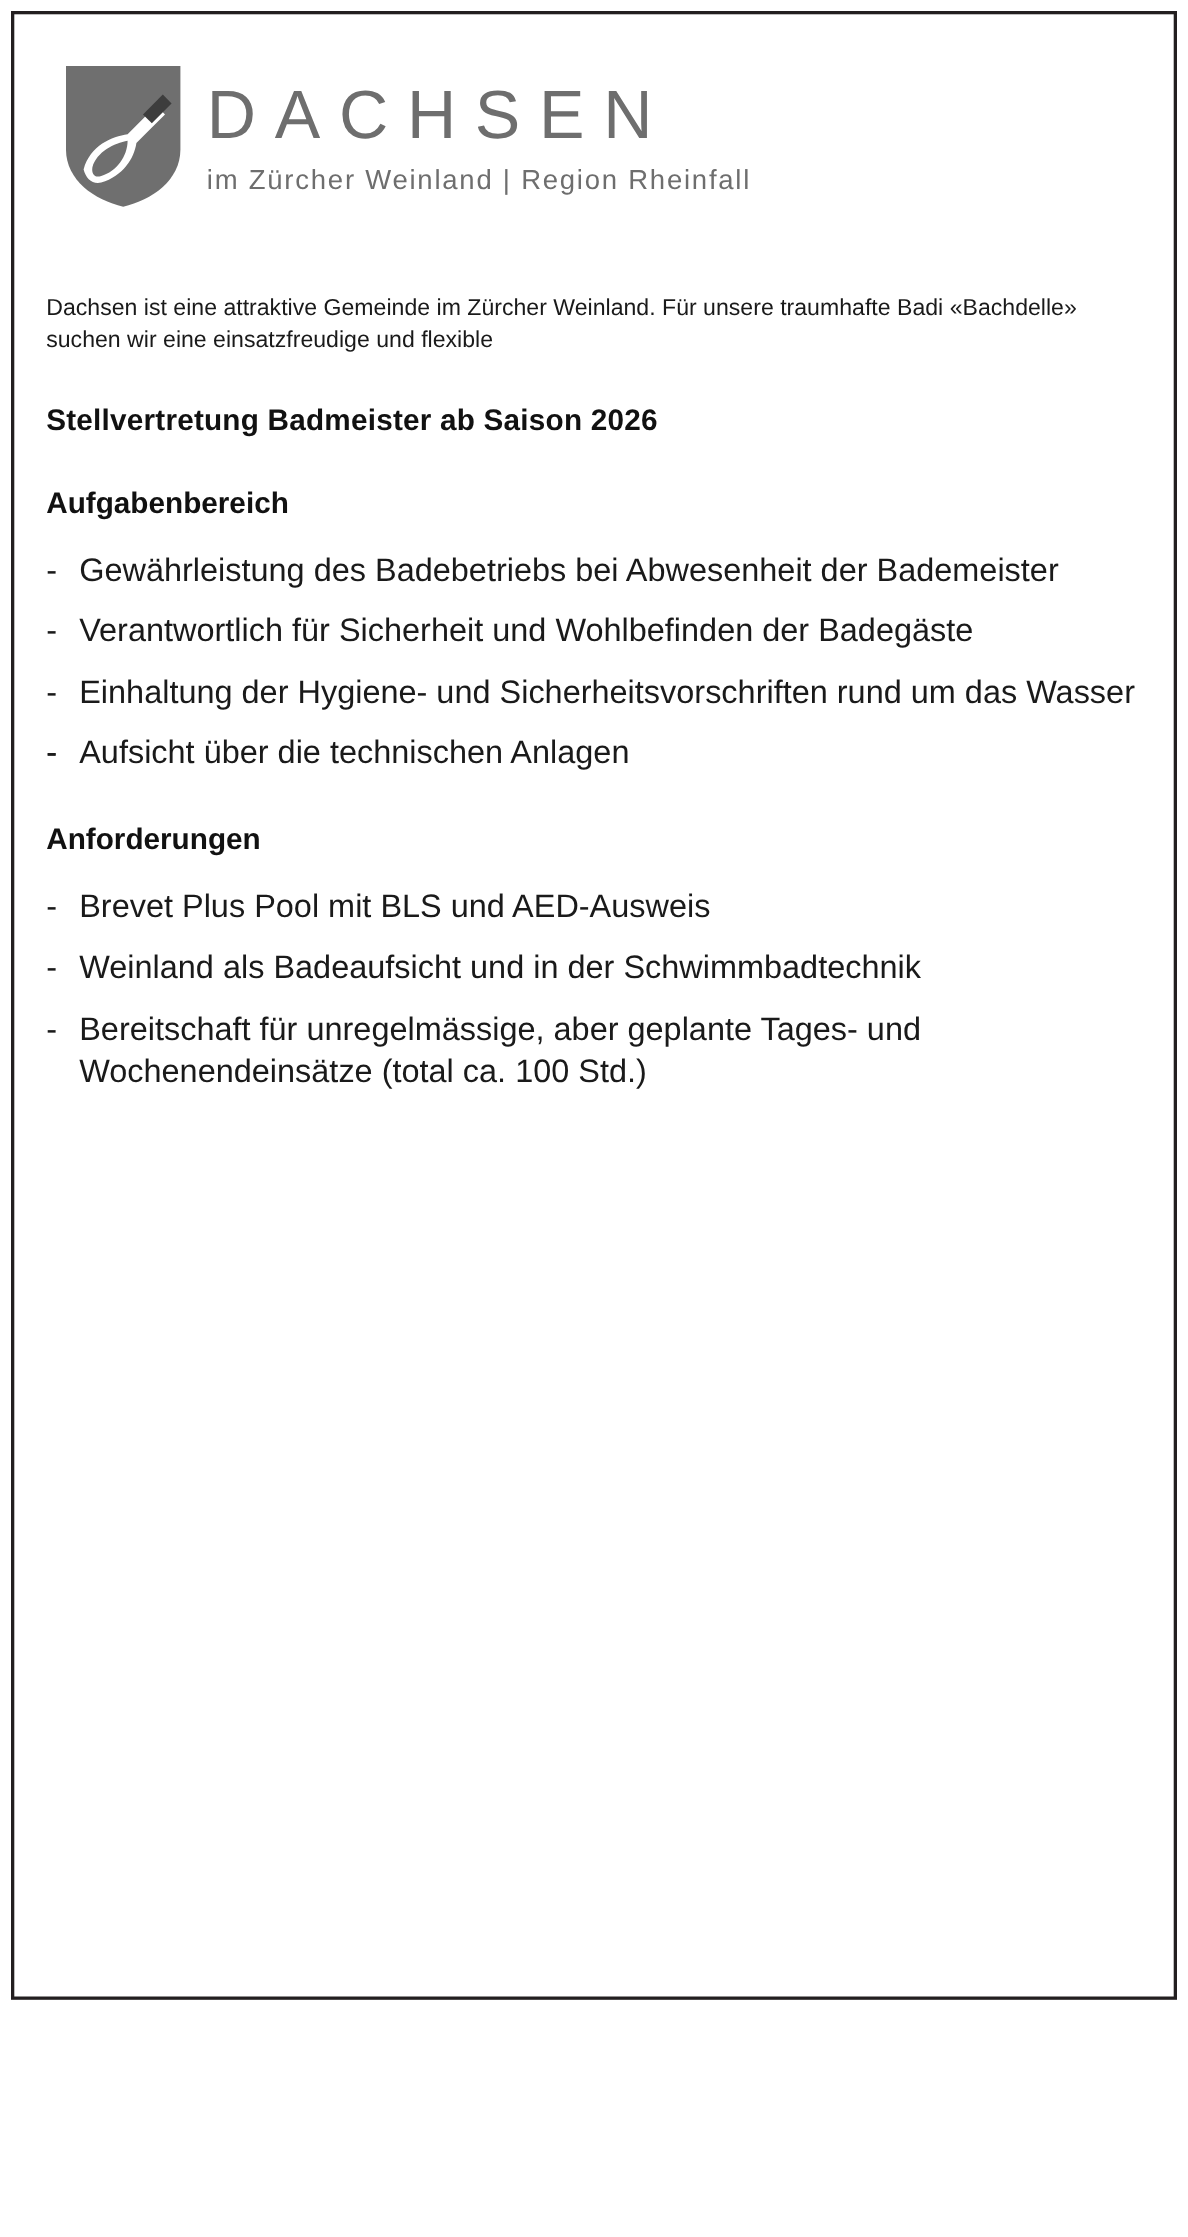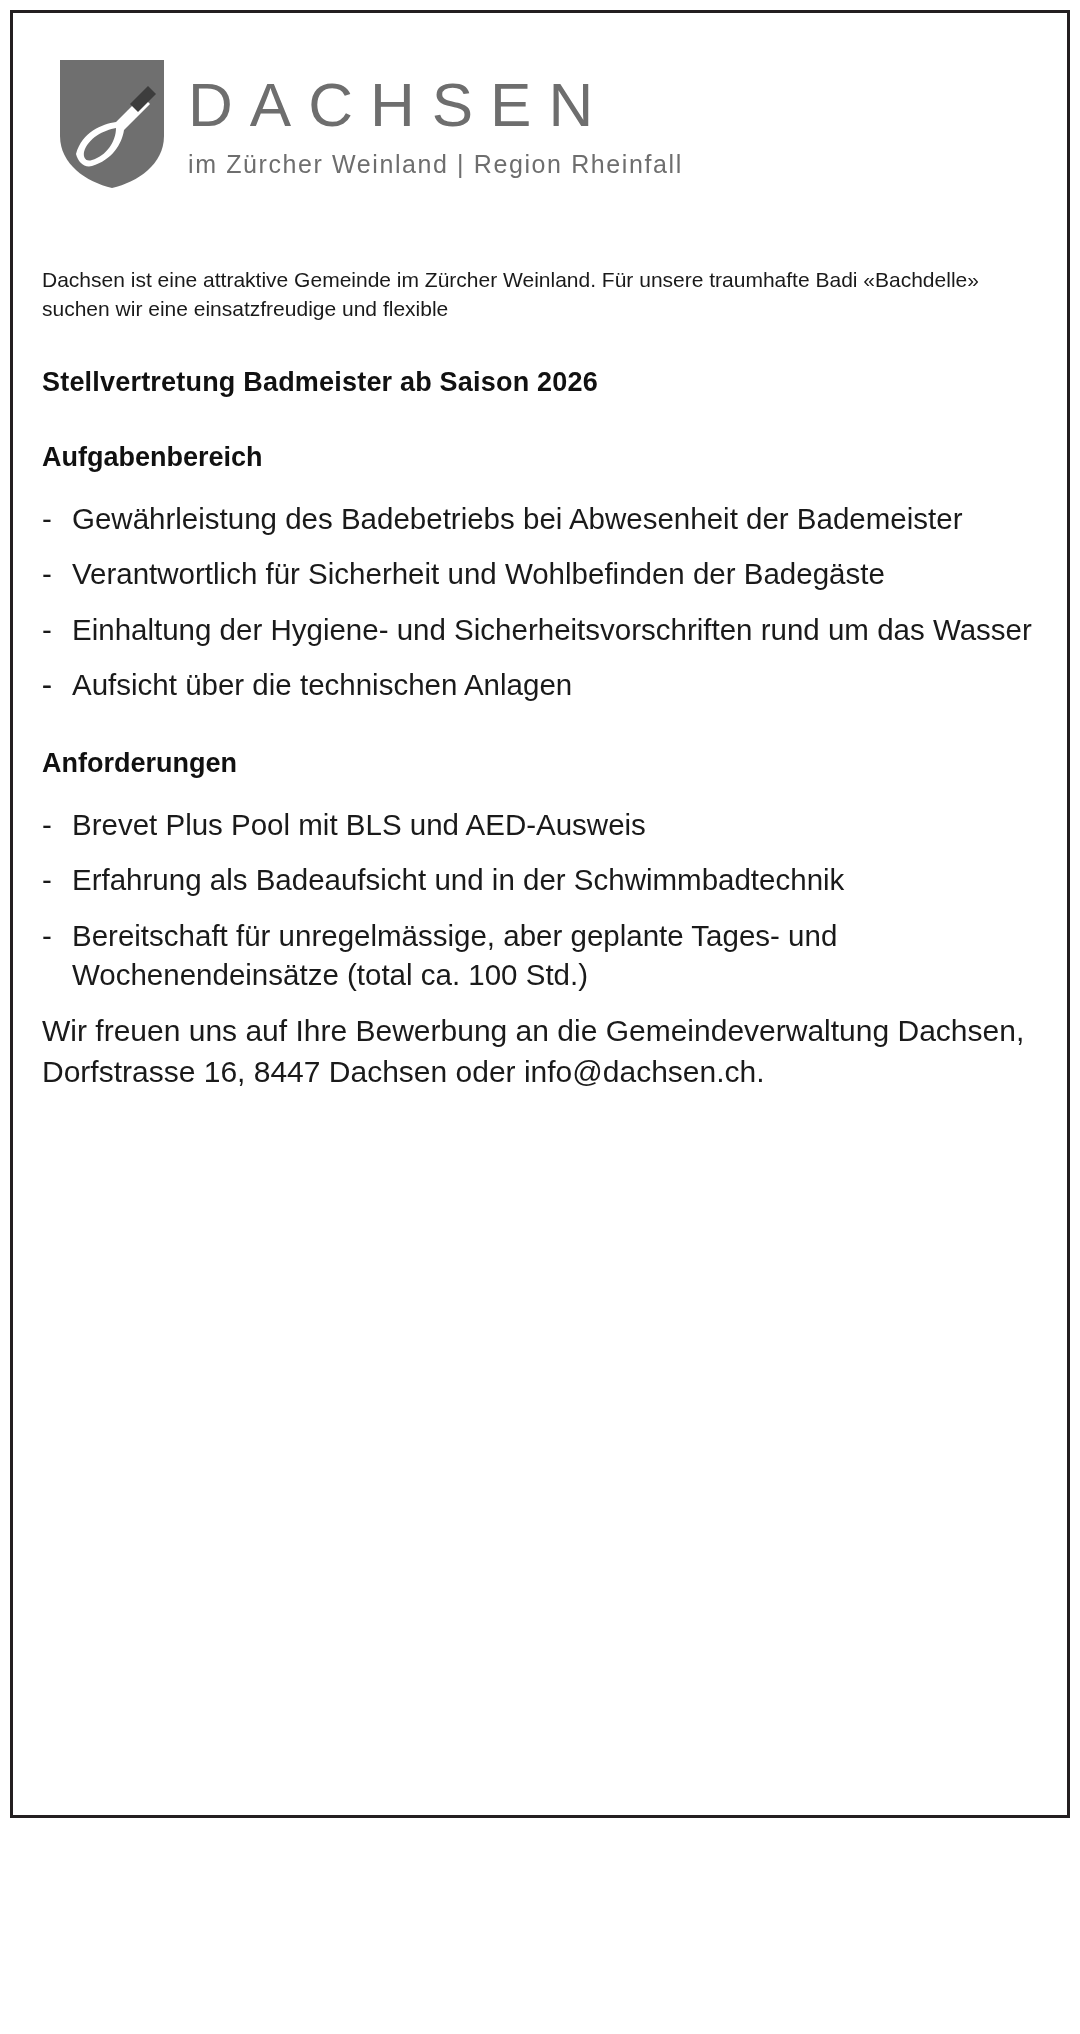--- a/index.html
+++ b/index.html
@@ -156,21 +156,20 @@
         <li><span class="dash">-</span><span>Gewährleistung des Badebetriebs bei Abwesenheit der Bademeister</span></li>
         <li><span class="dash">-</span><span>Verantwortlich für Sicherheit und Wohlbefinden der Badegäste</span></li>
         <li><span class="dash">-</span><span>Einhaltung der Hygiene- und Sicherheitsvorschriften rund um das Wasser</span></li>
         <li><span class="dash">-</span></li>
         <li><span class="dash">-</span><span>Aufsicht über die technischen Anlagen</span></li>
       </ul>
 
       <h2 class="section">Anforderungen</h2>
       <ul class="dash-list">
         <li><span class="dash">-</span><span>Brevet Plus Pool mit BLS und AED-Ausweis</span></li>
-        <li><span class="dash">-</span><span>Erfahrung als Badeaufsicht und in der Schwimmbadtechnik</span></li>
+        <li><span class="dash">-</span><span>Weinland als Badeaufsicht und in der Schwimmbadtechnik</span></li>
         <li><span class="dash">-</span><span>Bereitschaft für unregelmässige, aber geplante Tages- und Wochenendeinsätze (total ca. 100 Std.)</span></li>
       </ul>
 
-      <p class="para gap-sm">Wir freuen uns auf Ihre Bewerbung an die Gemeindeverwaltung Dachsen, Dorfstrasse 16, 8447 Dachsen oder info@dachsen.ch.</p>
 
     </div>
   </div>
 </div>
 
 </body></html>

